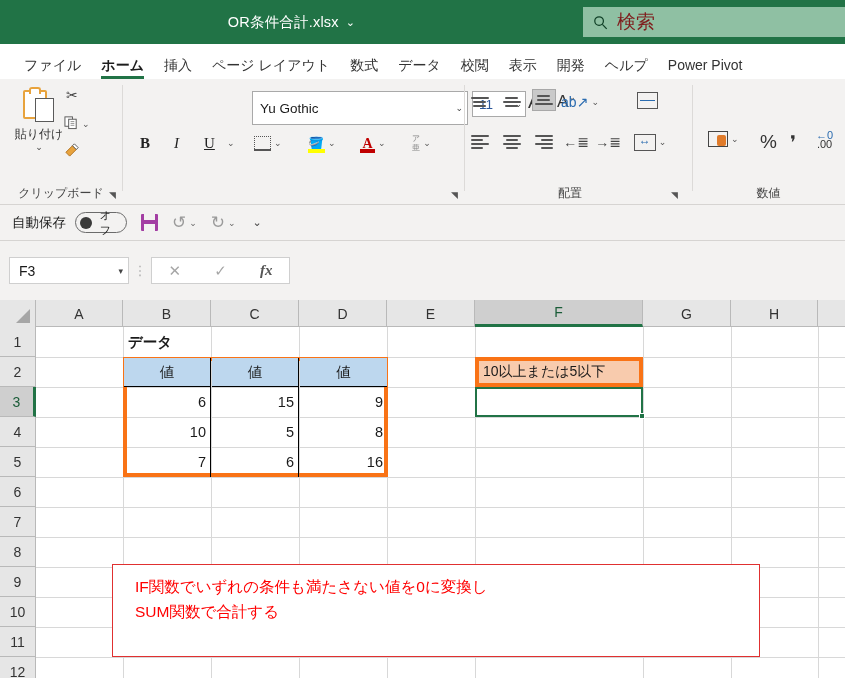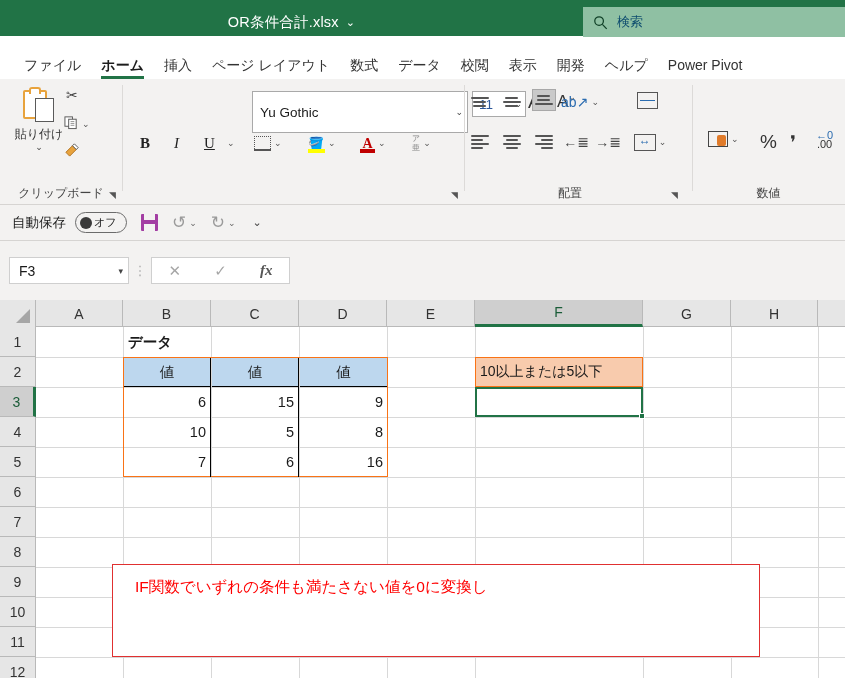--- a/index.html
+++ b/index.html
@@ -6,39 +6,39 @@
   html, body {
     width: 845px; height: 678px;
     overflow: hidden;
     font-family: "Liberation Sans", sans-serif;
     background: #ffffff;
   }
   #app { position: relative; width: 845px; height: 678px; }
 
   
   .titlebar {
-    position: absolute; left: 0; top: 0; width: 845px; height: 36px;
+    position: absolute; left: 0; top: 0; width: 845px; height: 44px;
     background: #217346;
   }
   .title-text {
     position: absolute; left: 0; top: 0; width: 583px; height: 44px;
     display: flex; align-items: center; justify-content: center;
     color: #ffffff; font-size: 14.5px; letter-spacing: .2px;
   }
   .title-caret { margin-left: 7px; font-size: 11px; }
   .searchbox {
     position: absolute; left: 583px; top: 7px; width: 262px; height: 30px;
     background: #8fc0a3;
     display: flex; align-items: center;
   }
   .search-icon {
     width: 34px; display: flex; align-items: center; justify-content: center;
     color: #0f3f26;
   }
-  .search-ph { color: #0c4a6e; font-size: 13px; }
+  .search-ph { color: #7f1d1d; font-size: 19px; }
 
   
   .tabbar {
     position: absolute; left: 0; top: 44px; width: 845px; height: 35px;
     background: #ffffff;
     display: flex; align-items: flex-end; padding-left: 14px;
   }
   .tab {
     font-size: 14px; color: #333333; padding: 0 10px 7px 10px;
     white-space: nowrap; position: relative; line-height: 1;
@@ -88,21 +88,21 @@
   .paste-label { font-size: 12px; color: #333; margin-top: 1px; }
   .paste-arrow { font-size: 9px; color: #444; line-height: 8px; }
   .cb-icon {
     position: absolute; display: flex; align-items: center;
     font-size: 14px; color: #444;
   }
   .mini-chev { font-size: 9px; color: #555; margin-left: 3px; }
 
   
   .fontname {
-    position: absolute; left: 130px; top: 12px; width: 216px; height: 42px;
+    position: absolute; left: 130px; top: 12px; width: 216px; height: 34px;
     background: #fff; border: 1px solid #a9a9a9;
     display: flex; align-items: center; padding: 0 4px 0 7px;
     font-size: 13.5px; color: #1a1a1a;
   }
   .fontsize {
     position: absolute; left: 350px; top: 12px; width: 54px; height: 26px;
     background: #fff; border: 1px solid #a9a9a9;
     display: flex; align-items: center; padding: 0 3px 0 6px;
     font-size: 13.5px; color: #2b579a;
   }
@@ -175,21 +175,21 @@
   }
   .autosave-label { font-size: 13.5px; color: #222; }
   .toggle {
     margin-left: 9px; width: 52px; height: 21px; border: 1px solid #6b6b6b;
     border-radius: 11px; background: #f3f2f1;
     display: flex; align-items: center; padding: 0 4px;
   }
   .toggle-knob {
     width: 12px; height: 12px; border-radius: 50%; background: #3a3a3a;
   }
-  .toggle-text { font-size: 11px; color: #222; margin-left: 2px; }
+  .toggle-text { font-size: 11px; color: #222; margin-left: 8px; }
   .qat-icon { margin-left: 14px; display: flex; align-items: center; font-size: 16px; }
   .save-glyph {
     width: 17px; height: 17px; background: #a33ea3; position: relative; border-radius: 1px;
   }
   .save-glyph::before {
     content:""; position:absolute; left:3px; top:0; width:11px; height:6px; background:#f3f2f1;
   }
   .save-glyph::after {
     content:""; position:absolute; left:3px; bottom:0; width:11px; height:7px; background:#f3f2f1;
   }
@@ -270,21 +270,21 @@
   .cell {
     position: absolute; display: flex; align-items: center;
     font-size: 14.5px; color: #1a1a1a; padding: 0 4px;
     white-space: nowrap; overflow: hidden;
   }
   .cell.right { justify-content: flex-end; }
   .cell.center { justify-content: center; }
   .cell.bold { font-weight: bold; }
   .hdr-fill { background: #bdd7ee; }
   .orange-fill { background: #f8cbad; }
-  .tbl-border { border: 1px solid #f97316; }
+  .tbl-border { border: 4px solid #f97316; }
   .sel-cell {
     position: absolute; border: 2px solid #217346; background: transparent;
   }
   .sel-handle {
     position: absolute; width: 6px; height: 6px; background: #217346;
     border: 1px solid #fff;
   }
   .annot-box {
     position: absolute; border: 1.5px solid #e03030; background: #ffffff;
   }
@@ -609,15 +609,16 @@
     <div class="cell right" style="left:212px; top:147px; width:87px; height:30px; border-right:1px solid #000;">6</div>
     <div class="cell right" style="left:300px; top:147px; width:87px; height:30px;">16</div>
 
     <div class="cell orange-fill tbl-border" style="left:475px; top:57px; width:168px; height:30px; font-size:14px;">10以上または5以下</div>
 
     <div class="sel-cell" style="left:475px; top:87px; width:168px; height:30px;"></div>
     <div class="sel-handle" style="left:639px; top:113px;"></div>
 
     <div class="annot-box" style="left:112px; top:264px; width:648px; height:93px;"></div>
     <div class="annot-text" style="left:135px; top:274px; width:610px;">IF関数でいずれの条件も満たさない値を0に変換し</div>
+    <div class="annot-text" style="left:135px; top:299px; width:610px;">SUM関数で合計する</div>
 
   </div>
 </div>
 
 </body></html>

